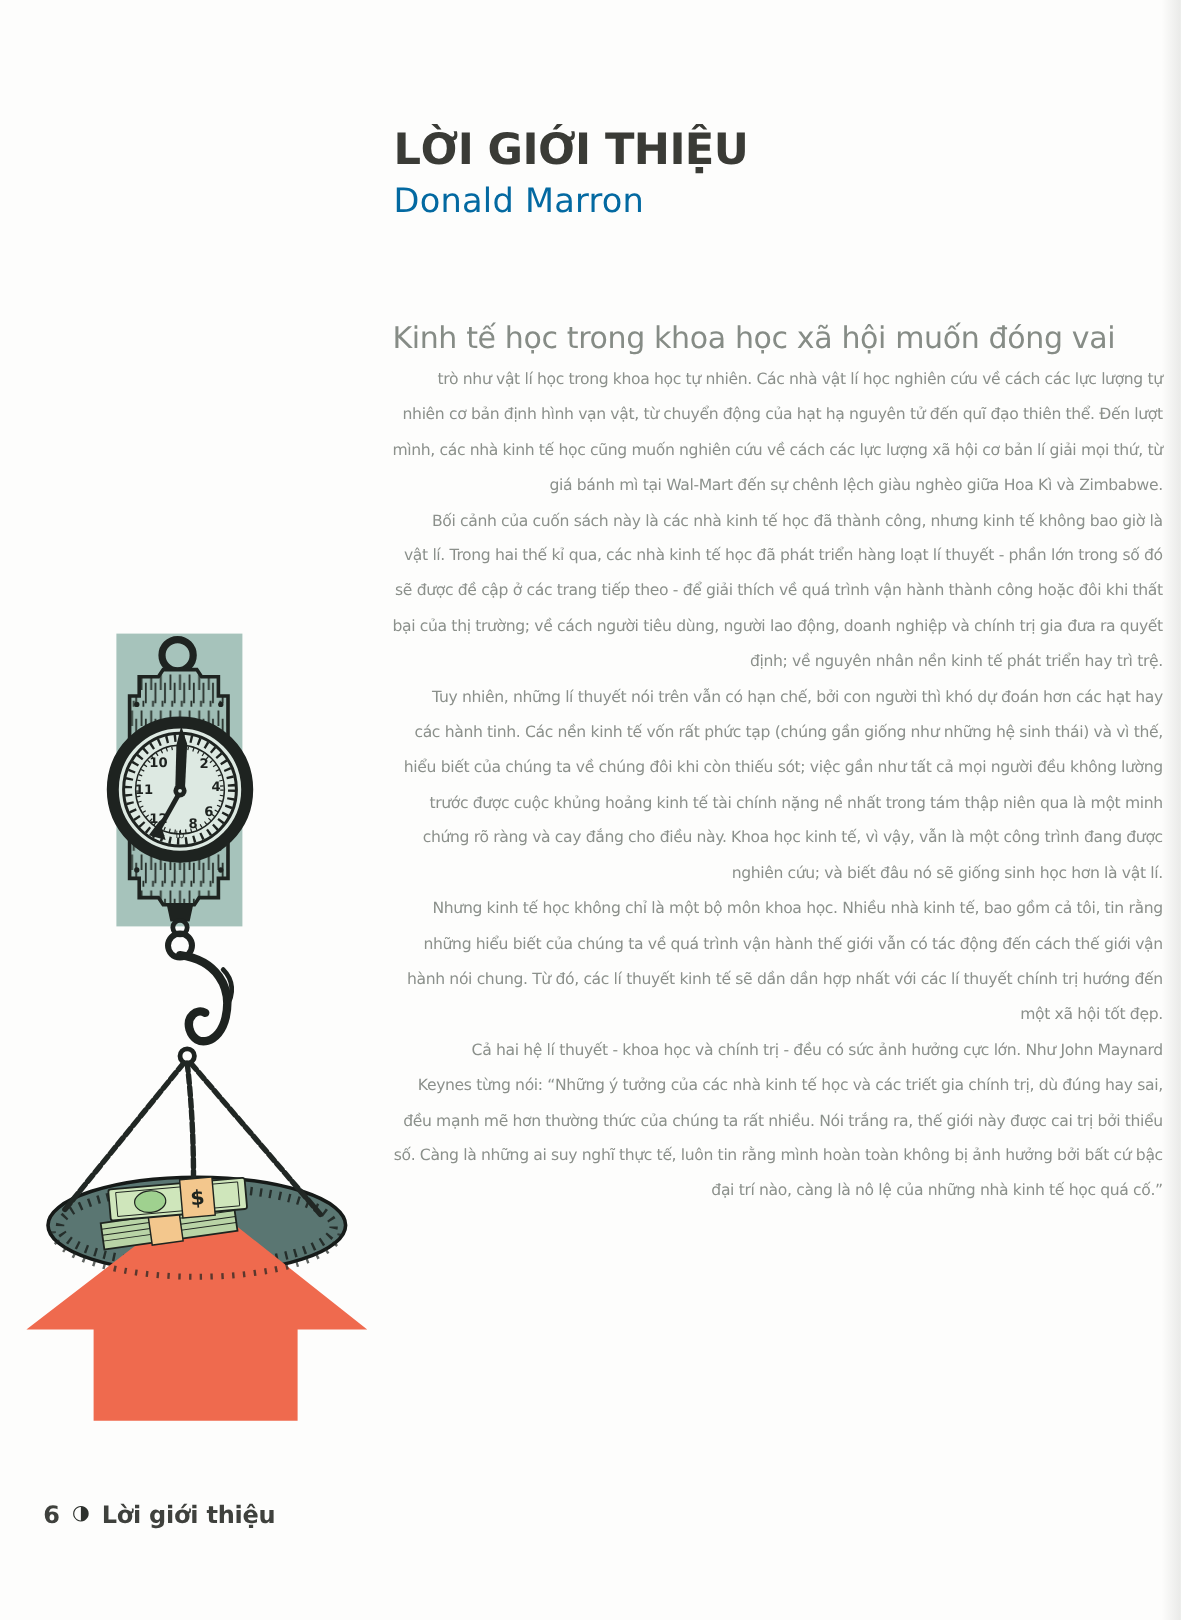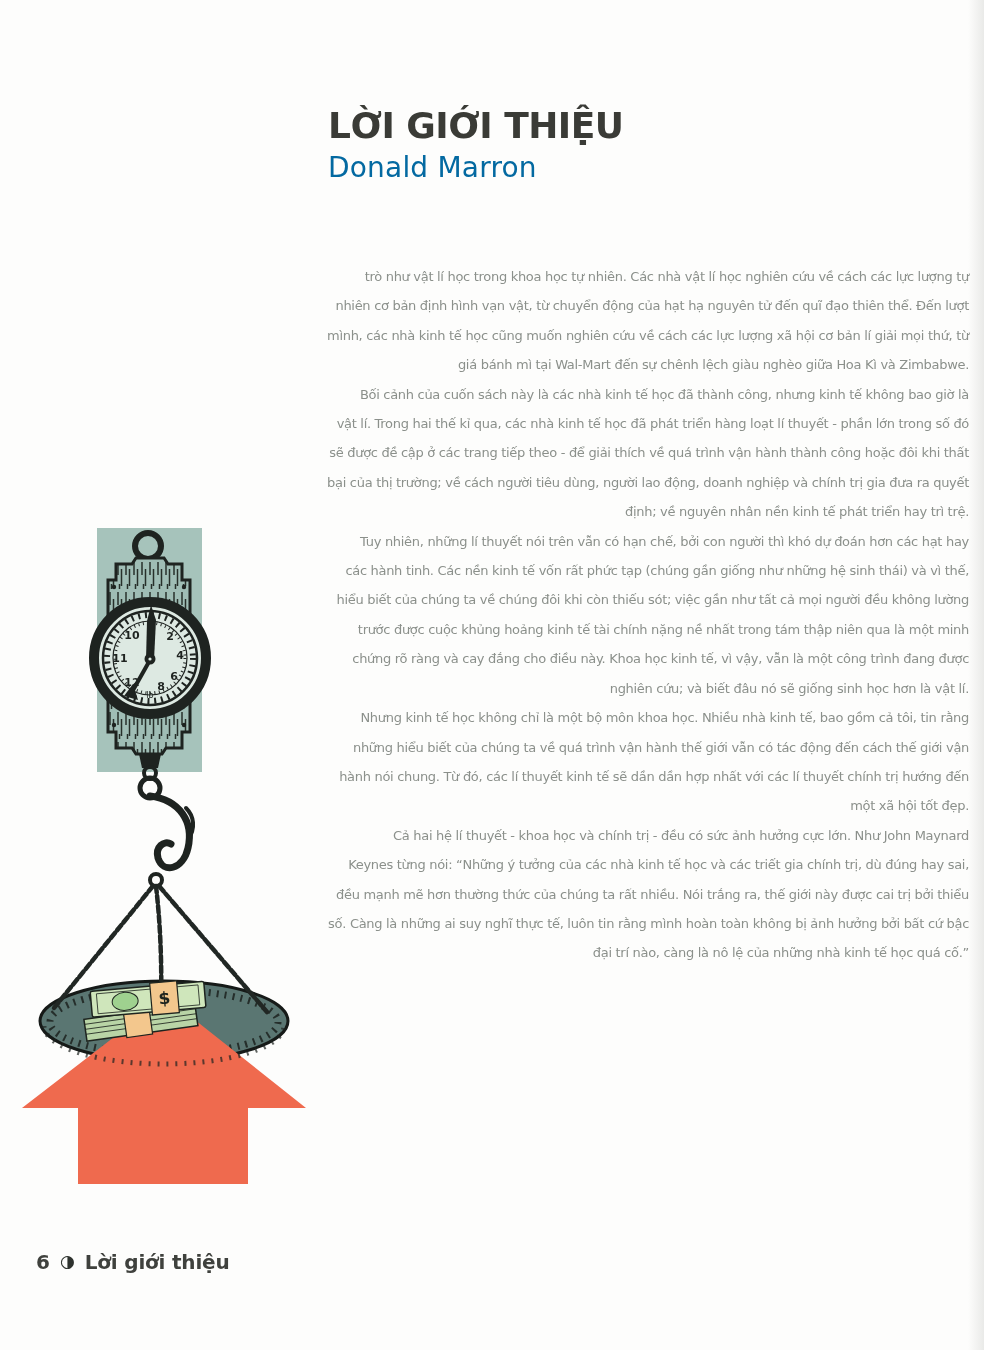--- a/index.html
+++ b/index.html
@@ -54,20 +54,21 @@
 </style>
 </head>
 <body>
 
 <div class="headerblock">
   <div class="page-title">LỜI GIỚI THIỆU</div>
   <div class="author">Donald Marron</div>
 </div>
 
 <div class="article">
+  <div class="lead-line">Kinh tế học trong khoa học xã hội muốn đóng vai</div>
   <p>trò như vật lí học trong khoa học tự nhiên. Các nhà vật lí học nghiên cứu về cách các lực lượng tự nhiên cơ bản định hình vạn vật, từ chuyển động của hạt hạ nguyên tử đến quĩ đạo thiên thể. Đến lượt mình, các nhà kinh tế học cũng muốn nghiên cứu về cách các lực lượng xã hội cơ bản lí giải mọi thứ, từ giá bánh mì tại Wal-Mart đến sự chênh lệch giàu nghèo giữa Hoa Kì và Zimbabwe.</p>
   <p class="indent">Bối cảnh của cuốn sách này là các nhà kinh tế học đã thành công, nhưng kinh tế không bao giờ là vật lí. Trong hai thế kỉ qua, các nhà kinh tế học đã phát triển hàng loạt lí thuyết - phần lớn trong số đó sẽ được đề cập ở các trang tiếp theo - để giải thích về quá trình vận hành thành công hoặc đôi khi thất bại của thị trường; về cách người tiêu dùng, người lao động, doanh nghiệp và chính trị gia đưa ra quyết định; về nguyên nhân nền kinh tế phát triển hay trì trệ.</p>
   <p class="indent">Tuy nhiên, những lí thuyết nói trên vẫn có hạn chế, bởi con người thì khó dự đoán hơn các hạt hay các hành tinh. Các nền kinh tế vốn rất phức tạp (chúng gần giống như những hệ sinh thái) và vì thế, hiểu biết của chúng ta về chúng đôi khi còn thiếu sót; việc gần như tất cả mọi người đều không lường trước được cuộc khủng hoảng kinh tế tài chính nặng nề nhất trong tám thập niên qua là một minh chứng rõ ràng và cay đắng cho điều này. Khoa học kinh tế, vì vậy, vẫn là một công trình đang được nghiên cứu; và biết đâu nó sẽ giống sinh học hơn là vật lí.</p>
   <p class="indent">Nhưng kinh tế học không chỉ là một bộ môn khoa học. Nhiều nhà kinh tế, bao gồm cả tôi, tin rằng những hiểu biết của chúng ta về quá trình vận hành thế giới vẫn có tác động đến cách thế giới vận hành nói chung. Từ đó, các lí thuyết kinh tế sẽ dần dần hợp nhất với các lí thuyết chính trị hướng đến một xã hội tốt đẹp.</p>
   <p class="indent">Cả hai hệ lí thuyết - khoa học và chính trị - đều có sức ảnh hưởng cực lớn. Như John Maynard Keynes từng nói: “Những ý tưởng của các nhà kinh tế học và các triết gia chính trị, dù đúng hay sai, đều mạnh mẽ hơn thường thức của chúng ta rất nhiều. Nói trắng ra, thế giới này được cai trị bởi thiểu số. Càng là những ai suy nghĩ thực tế, luôn tin rằng mình hoàn toàn không bị ảnh hưởng bởi bất cứ bậc đại trí nào, càng là nô lệ của những nhà kinh tế học quá cố.”</p>
 </div>
 
 <svg class="illustration" viewBox="0 0 300 740" aria-hidden="true">
   <defs>
     <pattern id="woodgrain" width="8" height="30" patternUnits="userSpaceOnUse">

